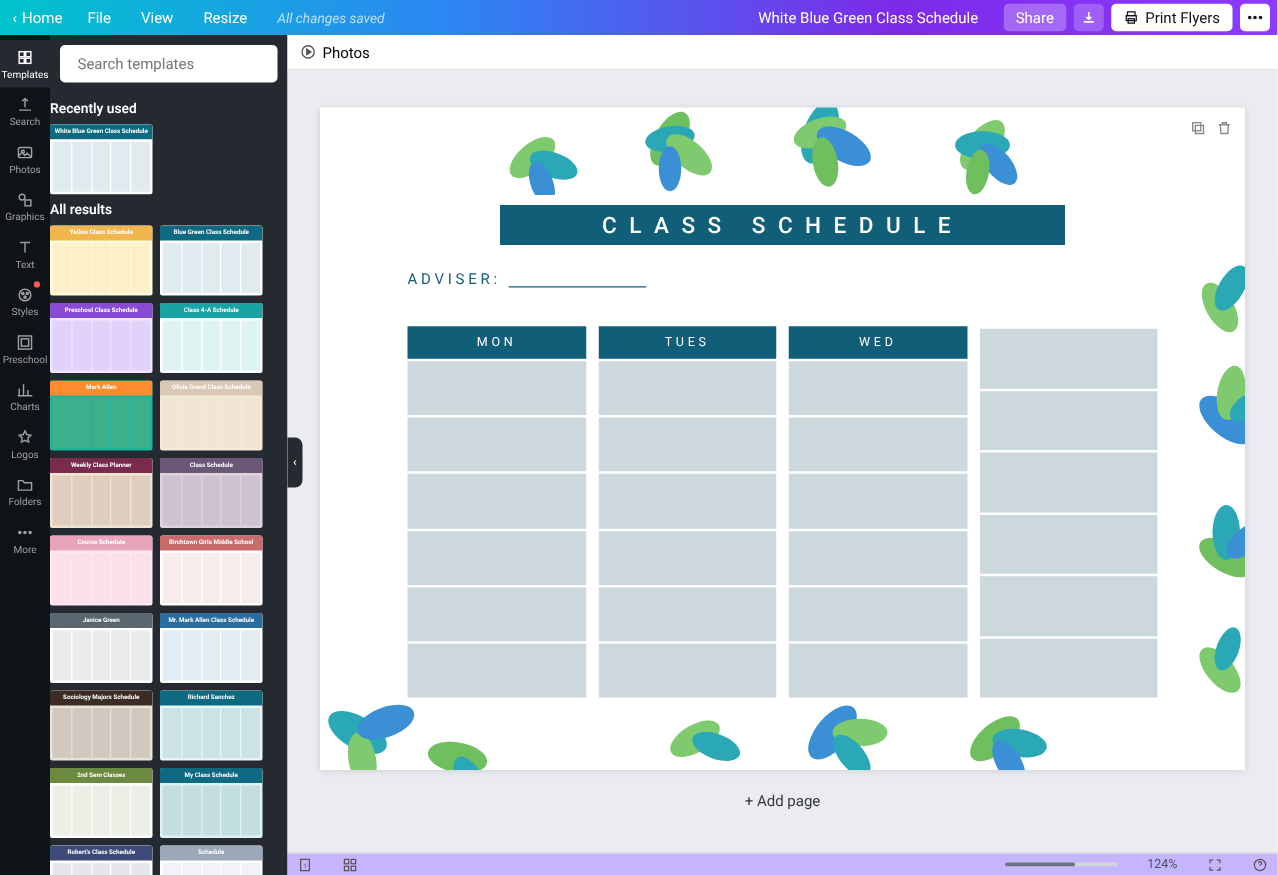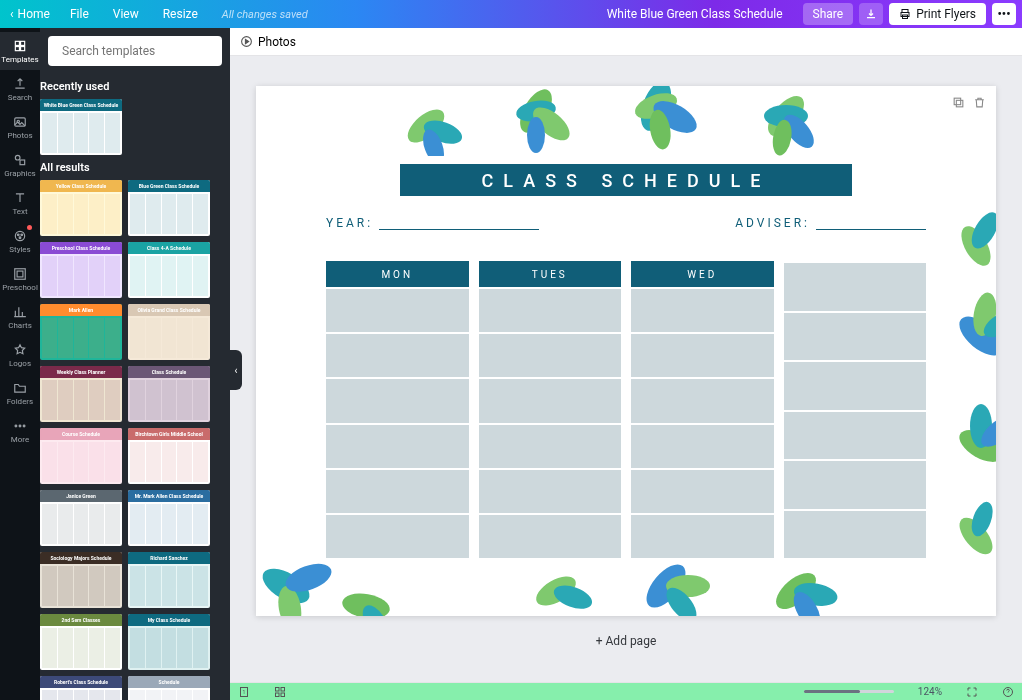--- a/index.html
+++ b/index.html
@@ -61,21 +61,21 @@
 
 .week { position: absolute; top: 175px; left: 70px; right: 70px; bottom: 58px; display: flex; gap: 10px; }
 .daycol { flex: 1; display: flex; flex-direction: column; }
 .dayhead { height: 26px; background: #105e78; color: #fff; font-size: 10px; letter-spacing: 3px; display: flex; align-items: center; justify-content: center; }
 .dayslots { flex: 1; display: flex; flex-direction: column; gap: 2px; margin-top: 2px; }
 .slot { flex: 1; background: #cdd8dc; }
 
 .add-page { margin-top: 18px; font-size: 12px; color: #34373c; cursor: pointer; }
 
 
-.status { position: absolute; left: 230px; right: 0; bottom: 0; height: 18px; background: #86efac; border-top: 1px solid #e4e4e7; display: flex; align-items: center; padding: 0 8px; font-size: 10px; color: #4b5563; gap: 24px; }
+.status { position: absolute; left: 230px; right: 0; bottom: 0; height: 18px; background: #c4b5fd; border-top: 1px solid #e4e4e7; display: flex; align-items: center; padding: 0 8px; font-size: 10px; color: #4b5563; gap: 24px; }
 .status .sp { flex: 1; }
 .status .zoom-bar { width: 90px; height: 3px; background: #d1d5db; border-radius: 2px; position: relative; }
 .status .zoom-bar::after { content: ""; position: absolute; left: 0; width: 62%; height: 100%; background: #6b7280; border-radius: 2px; }
 .status-ic { cursor: pointer; display: inline-flex; }
 </style>
 </head>
 <body>
 
 <div class="menubar">
   <div class="back">
@@ -524,24 +524,20 @@
         </g>
       <g transform="translate(280,30)">
           <ellipse rx="24" ry="12" fill="#6fbf5e" transform="rotate(-40)"></ellipse>
           <ellipse rx="22" ry="11" fill="#2aa8b5" transform="rotate(10) translate(20,0)"></ellipse>
           <ellipse rx="20" ry="10" fill="#3b8fd4" transform="rotate(60) translate(22,0)"></ellipse>
         </g>
     </svg>
 
     <div class="title-banner">CLASS SCHEDULE</div>
     <div class="field-row">
-      <div class="field">
-        <span>YEAR:</span>
-        <span class="line"></span>
-      </div>
       <div class="field right">
         <span>ADVISER:</span>
         <span class="line"></span>
       </div>
     </div>
     <div class="week" id="week">
         <div class="daycol">
           <div class="dayhead">MON</div>
           <div class="dayslots">
             <div class="slot"></div>

